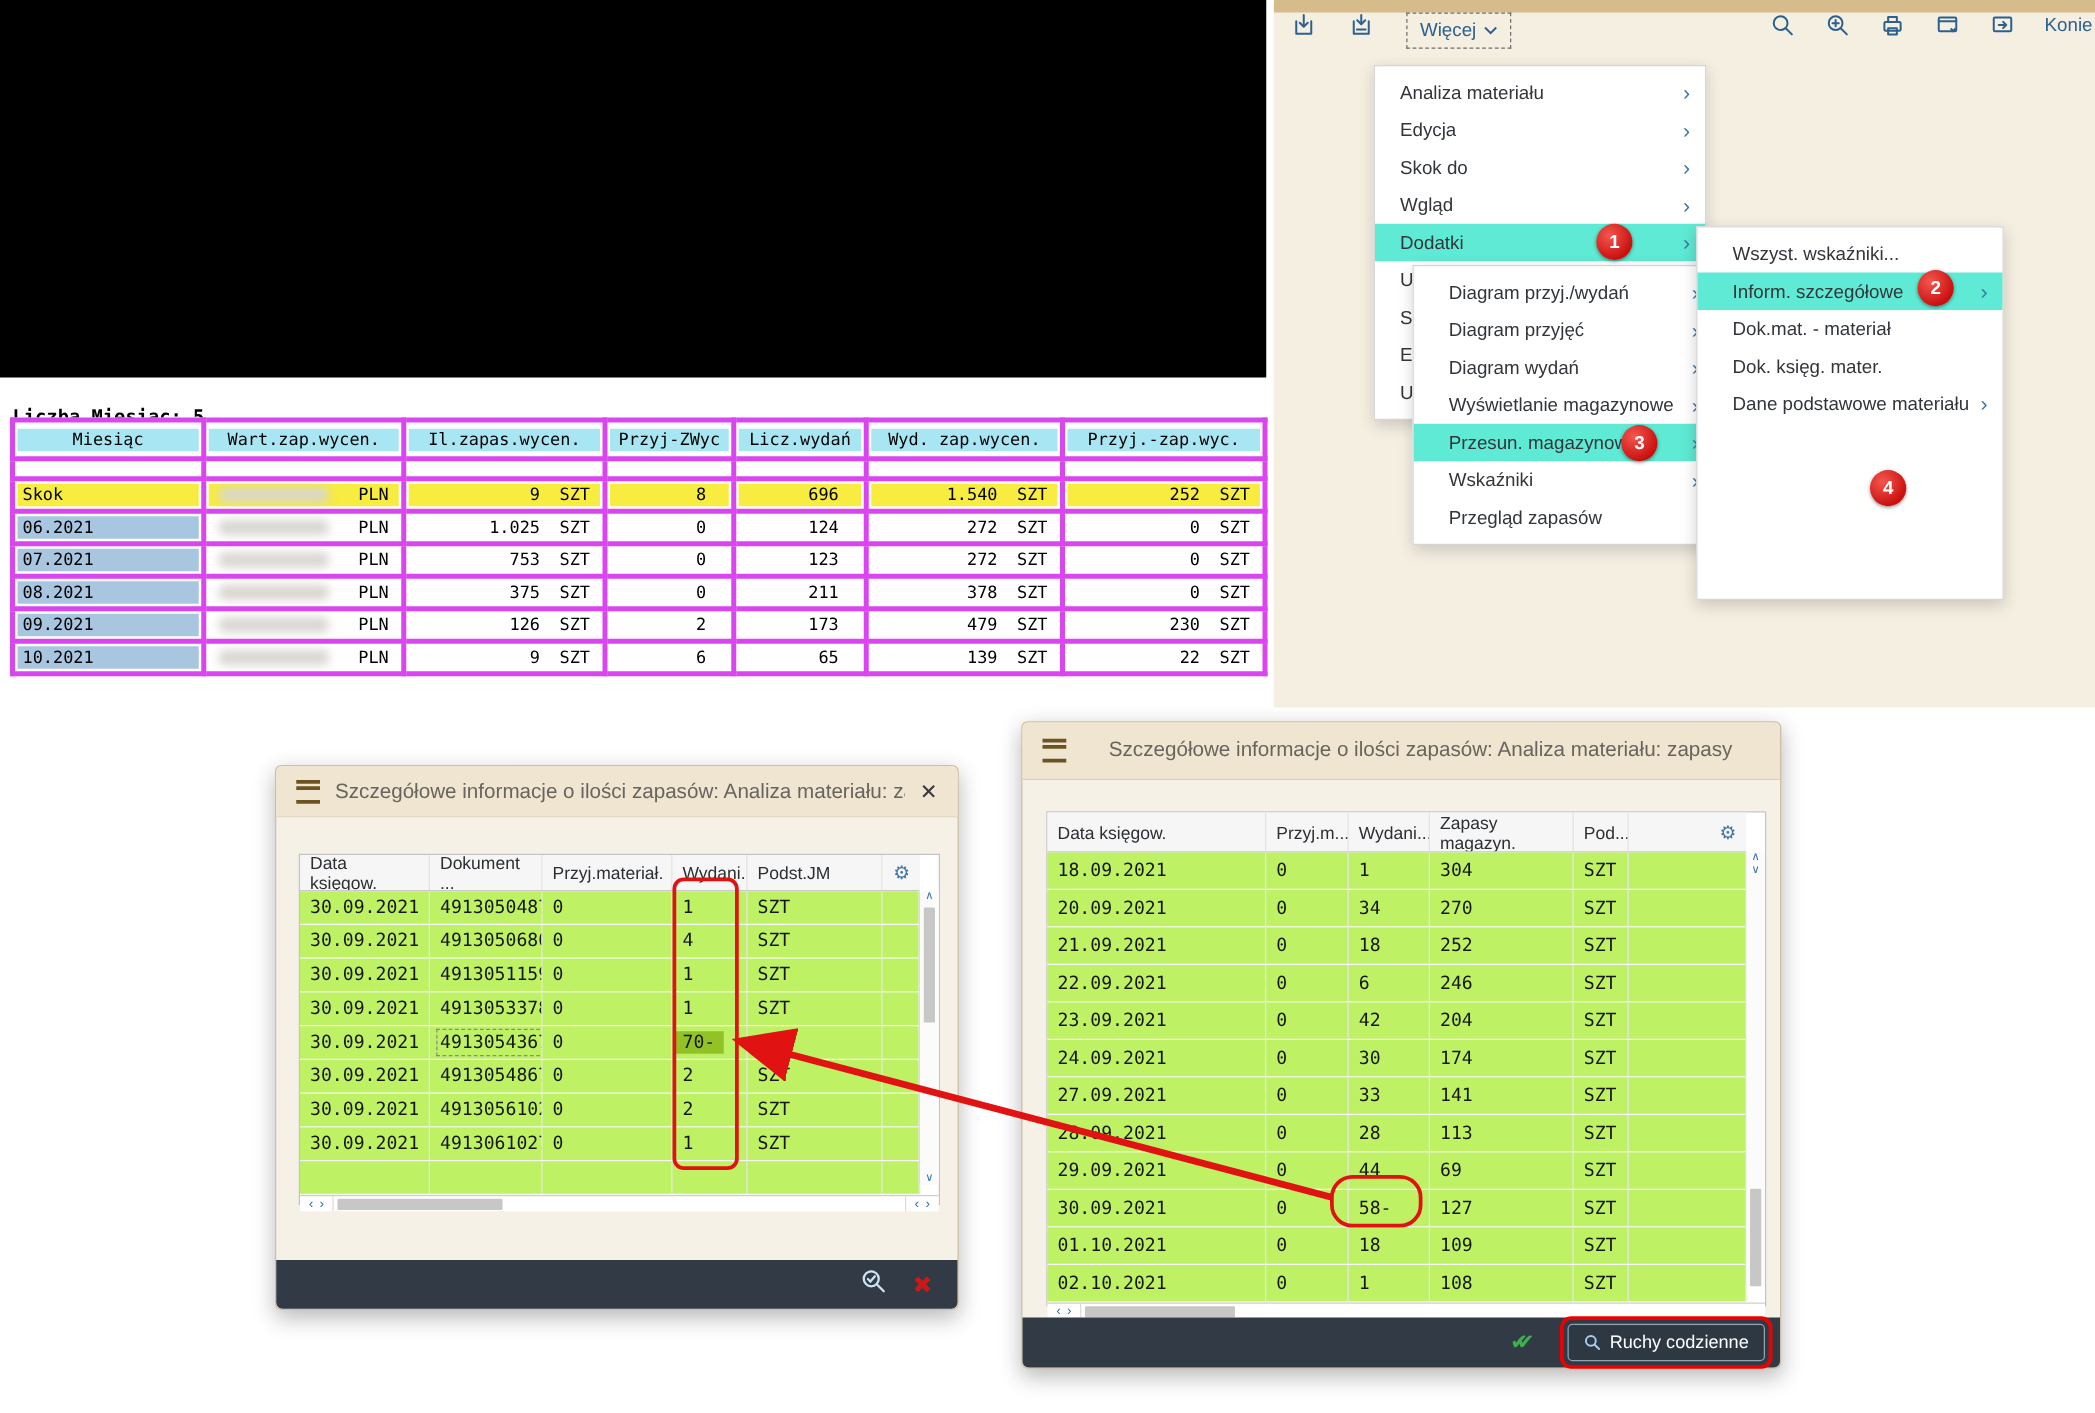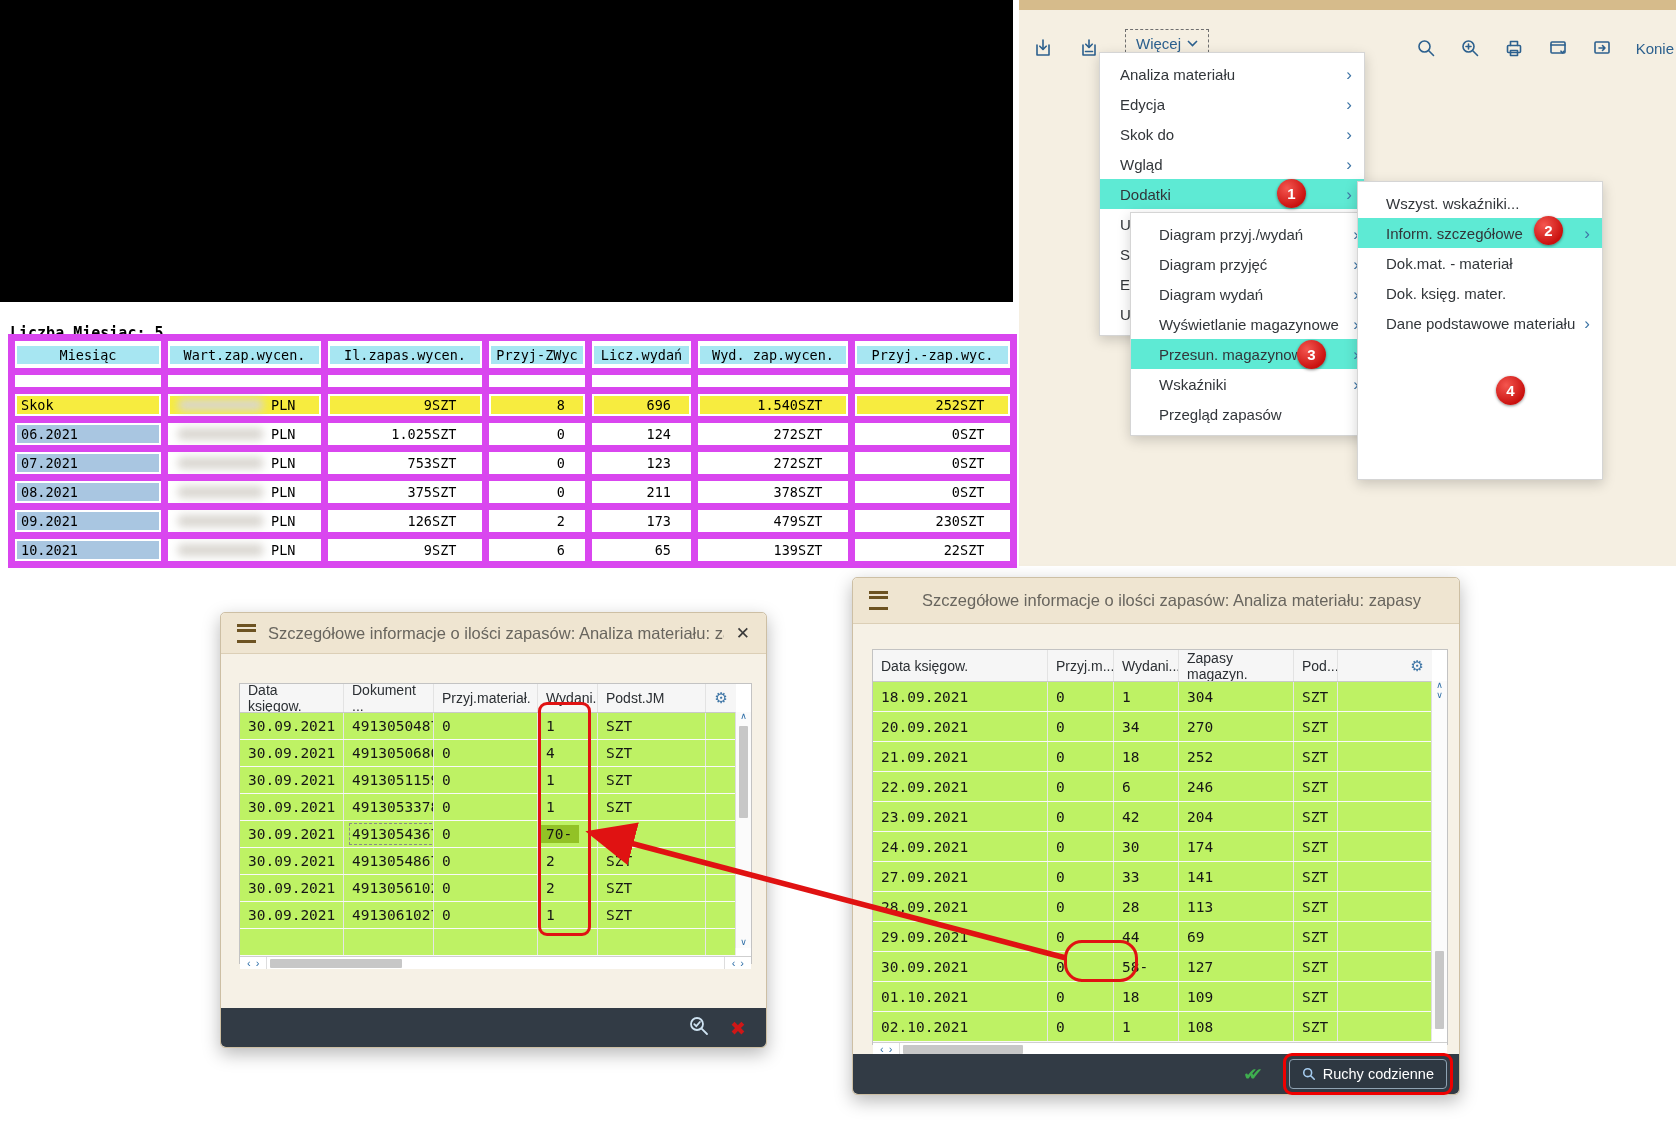--- a/index.html
+++ b/index.html
@@ -3,38 +3,38 @@
 <meta charset="utf-8">
 <style>
   html,body{margin:0;padding:0;background:#fff}
   .canvas{position:relative;width:1676px;height:1130px;background:#fff;overflow:hidden;
           font-family:"Liberation Sans",sans-serif;color:#32363a}
 
   
   .black-block{position:absolute;left:0;top:0;width:1013px;height:302px;background:#000}
   .stock-caption{position:absolute;left:10px;top:324px;font:bold 15px "DejaVu Sans Mono",monospace;color:#000}
   table.stock{position:absolute;left:8px;top:334px;border-collapse:collapse;table-layout:fixed;width:1002px;background:#fff}
-  .stock td,.stock th{border:7px solid #d946ef;padding:0;height:19px;font:13.5px "DejaVu Sans Mono",monospace;
+  .stock td,.stock th{border:4px solid #d946ef;padding:0;height:19px;font:13.5px "DejaVu Sans Mono",monospace;
                       color:#000;background:#fff;overflow:hidden;vertical-align:middle}
   .stock thead th{height:27px;font-weight:normal}
   .stock tr.sp td{height:12px}
   .chip{display:block;margin:2px;padding:1px 4px;white-space:nowrap}
   .chip.cyan{background:#a7e6f2;text-align:center}
   .chip.blue{background:#a9c6e1}
   .chip.yellow{background:#f7ec3f}
   .vu{display:flex;align-items:center}
   .vu .v{flex:1;text-align:right}
   .vu .v.pad{padding-right:14px}
-  .vu .u{width:40px;text-align:left;padding-right:4px}
+  .vu .u{width:40px;text-align:right;padding-right:4px}
   .blurblob{flex:1;height:12px;margin:1px 8px 1px 4px;border-radius:4px;background:#d9d6d0;filter:blur(4px)}
 
   
   .fiori{position:absolute;left:1019px;top:0;width:657px;height:566px;background:#f5efe2;overflow:hidden}
   .fiori-strip{height:10px;background:#d6bb8b}
-  .tbar{display:flex;align-items:flex-end;height:48px;padding:0 0 0 14px;gap:26px}
+  .tbar{display:flex;align-items:flex-start;height:48px;padding:0 0 0 14px;gap:26px}
   .ticon{display:inline-flex}
   .ticon svg{stroke:#2c608e;fill:none;stroke-width:1.6;stroke-linecap:round;stroke-linejoin:round}
   .more-btn{display:flex;align-items:center;gap:6px;color:#2c608e;font-size:15px;
             border:1px dashed #6f6f6f;padding:5px 10px;background:transparent;cursor:pointer;
             font-family:"Liberation Sans",sans-serif}
   .tbar-right{margin-left:auto;display:flex;align-items:center;gap:24px;padding-right:2px}
   .tend{color:#2c608e;font-size:15px;white-space:nowrap}
 
   
   .menu{position:absolute;background:#fff;border:1px solid #d5d5d5;box-shadow:0 4px 12px rgba(0,0,0,.18);padding:6px 0}
@@ -61,21 +61,21 @@
   .b1{left:1277px;top:179px}.b2{left:1534px;top:216px}.b3{left:1297px;top:340px}.b4{left:1496px;top:376px}
   .annot{position:absolute;border:3px solid #e01212;z-index:35;pointer-events:none}
   .annot-col{left:538px;top:702px;width:47px;height:228px;border-radius:9px}
   .annot-oval{left:1064px;top:940px;width:68px;height:36px;border-radius:18px}
   .arrow-svg{position:absolute;left:0;top:0;z-index:40;pointer-events:none}
 
   
   .dlg{position:absolute;background:#f6f1e6;border:1px solid #cdbfa4;border-radius:5px;
        box-shadow:0 6px 18px rgba(0,0,0,.28);z-index:5}
   .dlgL{left:220px;top:612px;width:545px;height:434px}
-  .dlgR{left:852px;top:577px;width:606px;height:516px}
+  .dlgR{left:817px;top:577px;width:606px;height:516px}
   .dlg-head{display:flex;align-items:center;gap:12px;padding:0 16px;background:#efe5d1;
             border-bottom:1px solid #dccfb6;border-radius:5px 5px 0 0}
   .dlgL .dlg-head{height:40px}
   .dlgR .dlg-head{height:45px}
   .burger{width:19px;height:13px;flex:0 0 auto;border-top:3px solid #6d5322;border-bottom:3px solid #6d5322;position:relative}
   .burger::after{content:"";position:absolute;left:0;right:0;top:2px;height:3px;background:#6d5322}
   .dlg-title{font-size:16.5px;color:#68655e;white-space:nowrap;overflow:hidden;flex:1}
   .dlgR .dlg-title{text-align:center}
   .dlg-close{margin-left:auto;color:#3a3a3a;font-size:17px;cursor:pointer}
   .dlg-foot{position:absolute;left:0;right:0;bottom:0;background:#323b45;border-radius:0 0 5px 5px;

